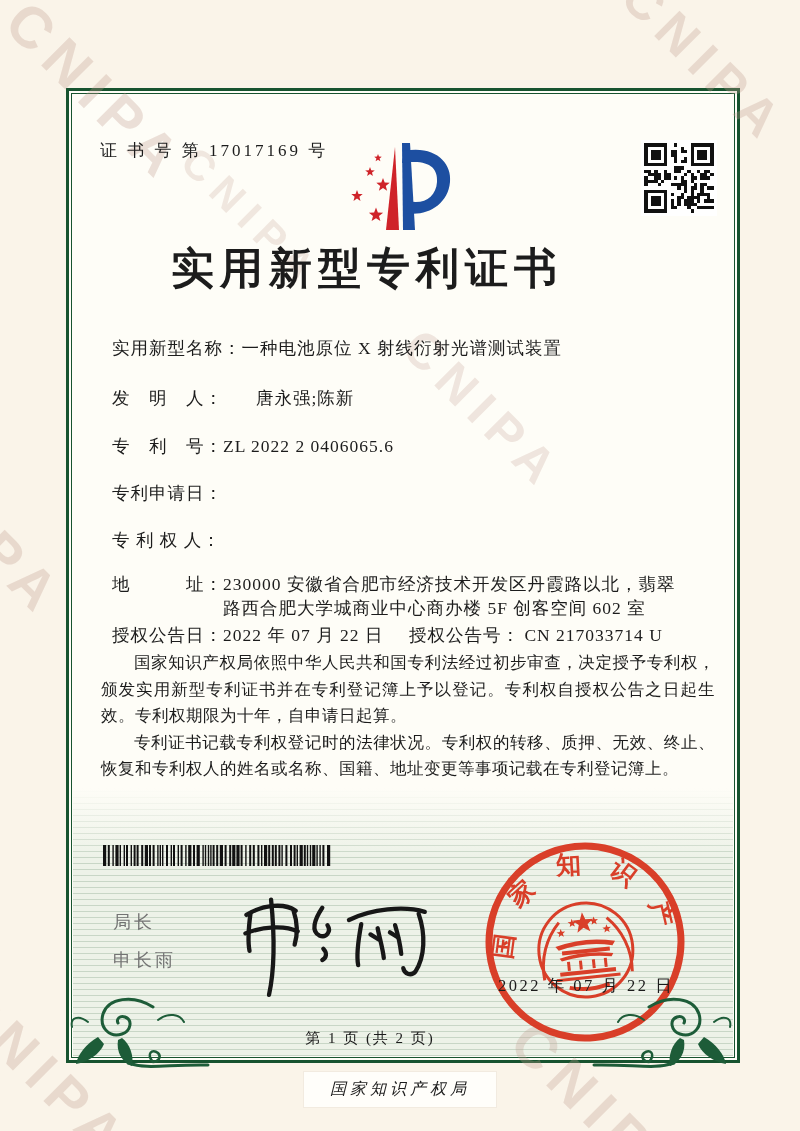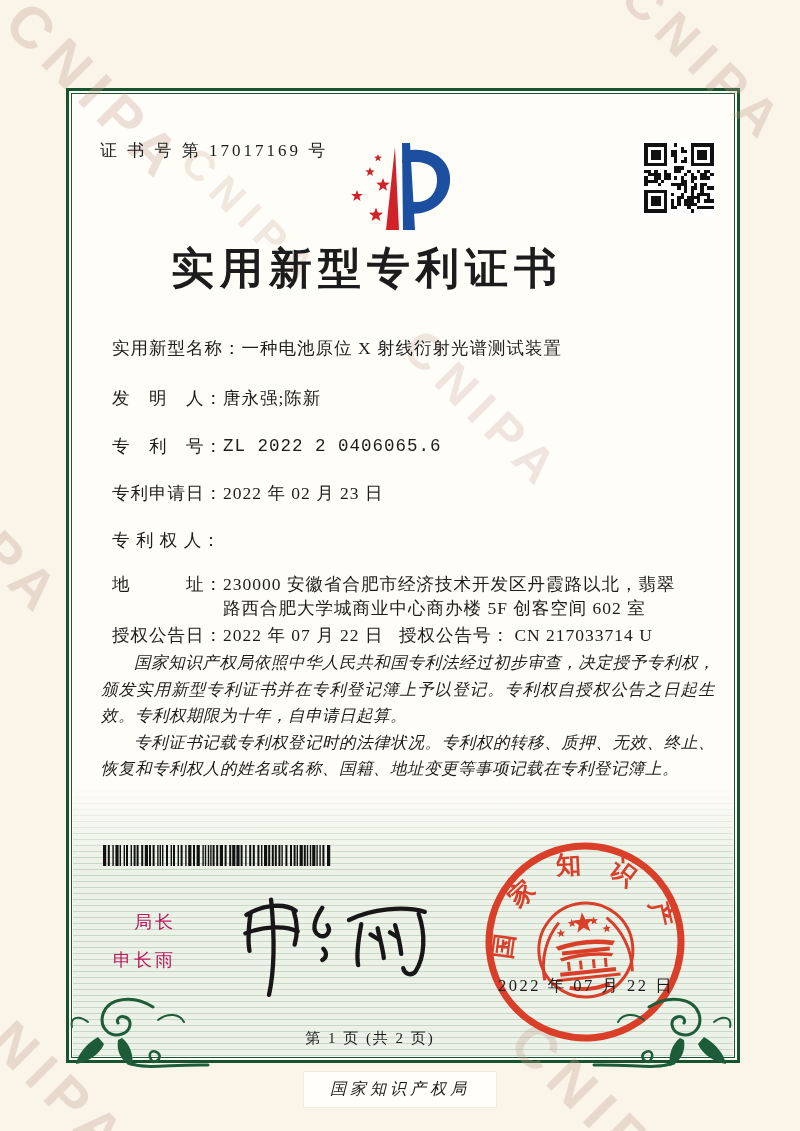--- a/index.html
+++ b/index.html
@@ -31,27 +31,27 @@
   .title{position:absolute;left:66px;top:240px;width:602px;text-align:center;
          font-size:43px;font-weight:700;letter-spacing:6px;}
 
   .fields{position:absolute;left:112px;top:336px;width:590px;font-size:17.5px;}
   .frow{position:absolute;left:0;display:flex;align-items:flex-start;}
   .flabel{flex:0 0 auto;white-space:pre;letter-spacing:1px;}
   .fvalue{letter-spacing:1px;line-height:24px;max-width:470px;}
   .frow2{position:absolute;white-space:nowrap;}
 
   .legal{position:absolute;left:101px;top:650px;width:614px;font-size:16.5px;line-height:26.5px;
-         font-style:italic;letter-spacing:0.5px;}
+         letter-spacing:0.5px;}
   .legal p{margin:0;text-indent:2em;text-align:justify;}
 
   .barcode{position:absolute;left:103px;top:845px;width:228px;height:21px;}
 
   .director{position:absolute;left:113px;top:910px;font-family:"Liberation Sans","DejaVu Sans",sans-serif;
-            font-size:18px;letter-spacing:3px;color:#be185d;text-align:right;}
+            font-size:18px;letter-spacing:3px;color:#737373;}
   .director .name{margin-top:14px;}
 
   .signature{position:absolute;left:228px;top:876px;width:205px;height:125px;z-index:4;}
 
   .seal{position:absolute;left:478px;top:835px;width:214px;height:214px;z-index:4;
         mix-blend-mode:multiply;opacity:.95;transform:rotate(-6deg);}
   .seal-date{position:absolute;left:498px;top:975px;z-index:5;font-size:16.5px;letter-spacing:2.5px;white-space:nowrap;}
 
   .pagination{position:absolute;left:66px;top:1029px;width:608px;text-align:center;font-size:15px;letter-spacing:2px;z-index:5;}
 
@@ -226,44 +226,43 @@
         <rect x="14" y="20" width="1" height="1" fill="#111"></rect>
       </svg>
 
     <div class="title">实用新型专利证书</div>
 
     <div class="fields">
       <div class="frow" style="top:0;">
         <span class="flabel">实用新型名称：</span>
         <span class="fvalue">一种电池原位 X 射线衍射光谱测试装置</span>
       </div>
-      <div class="frow" style="top:50px;">
+      <div class="frow" style="top:50px;gap:33px;">
         <span class="flabel">发　明　人：</span>
         <span class="fvalue">唐永强;陈新</span>
       </div>
-      <div class="frow" style="top:98px;font-family:Liberation Mono, monospace;">
+      <div class="frow" style="top:98px;">
         <span class="flabel">专　利　号：</span>
         <span class="fvalue">ZL 2022 2 0406065.6</span>
       </div>
       <div class="frow" style="top:145px;">
         <span class="flabel">专利申请日：</span>
-        <span class="fvalue">2022 年 02 月 23 日</span>
       </div>
       <div class="frow" style="top:192px;font-family:Liberation Serif, serif;">
         <span class="flabel">专 利 权 人：</span>
       </div>
       <div class="frow" style="top:236px;">
         <span class="flabel">地　　　址：</span>
         <span class="fvalue">230000 安徽省合肥市经济技术开发区丹霞路以北，翡翠路西合肥大学城商业中心商办楼 5F 创客空间 602 室</span>
       </div>
       <div class="frow" style="top:287px;">
         <span class="flabel">授权公告日：</span>
         <span class="fvalue">2022 年 07 月 22 日</span>
       </div>
-      <div class="frow2" style="top:287px;left:287px;">
+      <div class="frow2" style="top:287px;left:297px;">
         <span class="flabel">授权公告号：</span>
         <span class="fvalue">CN 217033714 U</span>
       </div>
     </div>
 
     <div class="legal">
       <p>国家知识产权局依照中华人民共和国专利法经过初步审查，决定授予专利权，颁发实用新型专利证书并在专利登记簿上予以登记。专利权自授权公告之日起生效。专利权期限为十年，自申请日起算。</p>
       <p>专利证书记载专利权登记时的法律状况。专利权的转移、质押、无效、终止、恢复和专利权人的姓名或名称、国籍、地址变更等事项记载在专利登记簿上。</p>
     </div>
 

